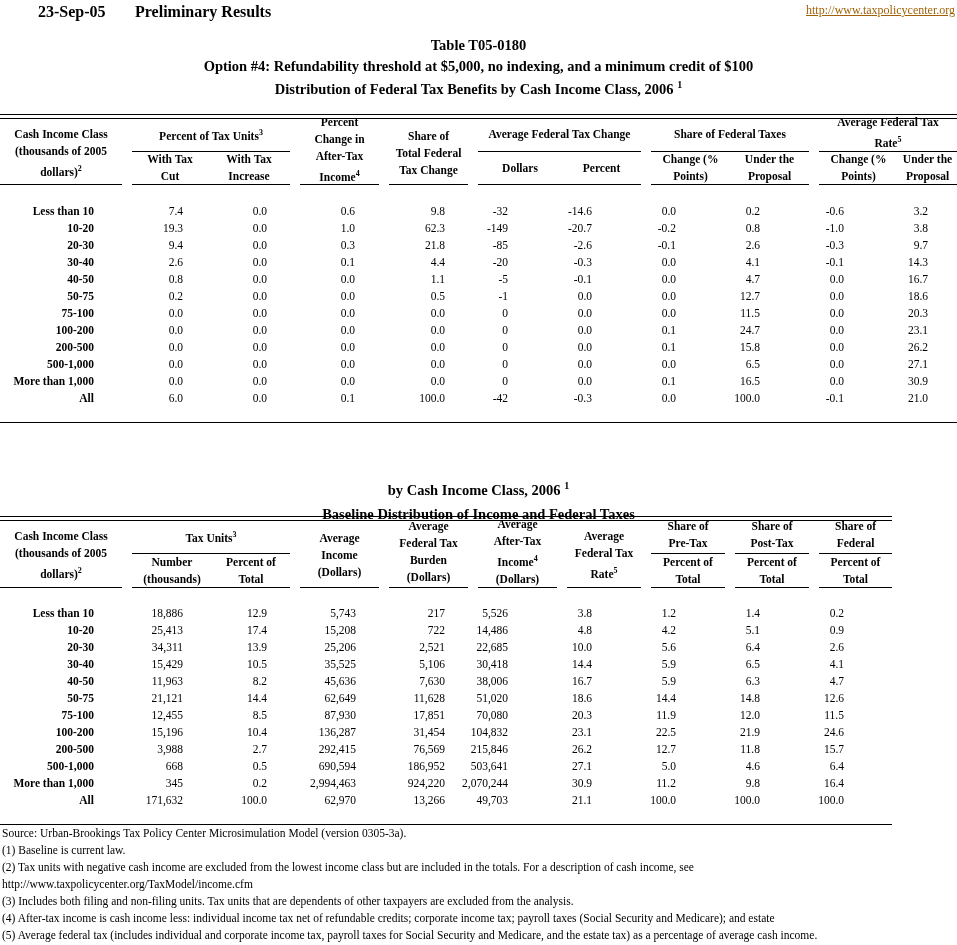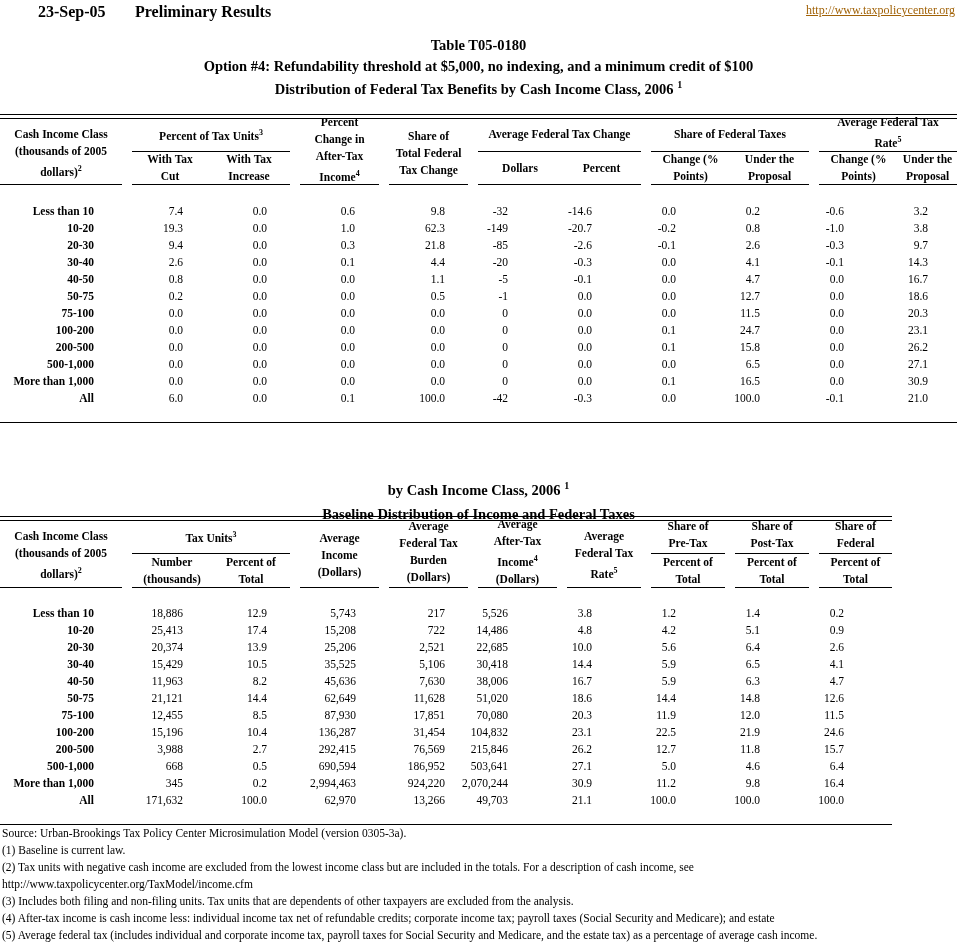--- a/index.html
+++ b/index.html
@@ -374,21 +374,21 @@
         <td>15,208</td>
         <td>722</td>
         <td>14,486</td>
         <td>4.8</td>
         <td>4.2</td>
         <td>5.1</td>
         <td>0.9</td>
       </tr>
       <tr>
         <td class="lbl">20-30</td>
-        <td>20,374</td>
+        <td>34,311</td>
         <td>13.9</td>
         <td>25,206</td>
         <td>2,521</td>
         <td>22,685</td>
         <td>10.0</td>
         <td>5.6</td>
         <td>6.4</td>
         <td>2.6</td>
       </tr>
       <tr>

